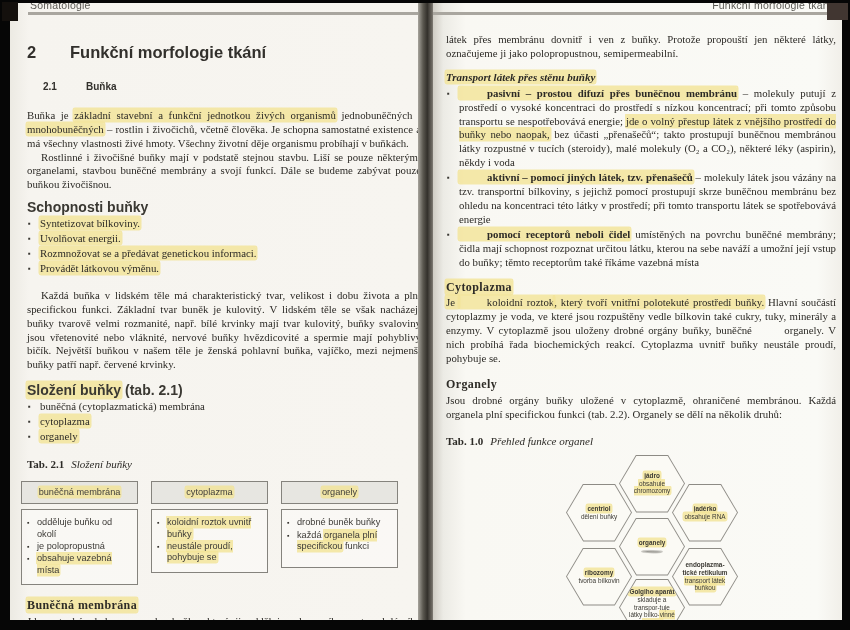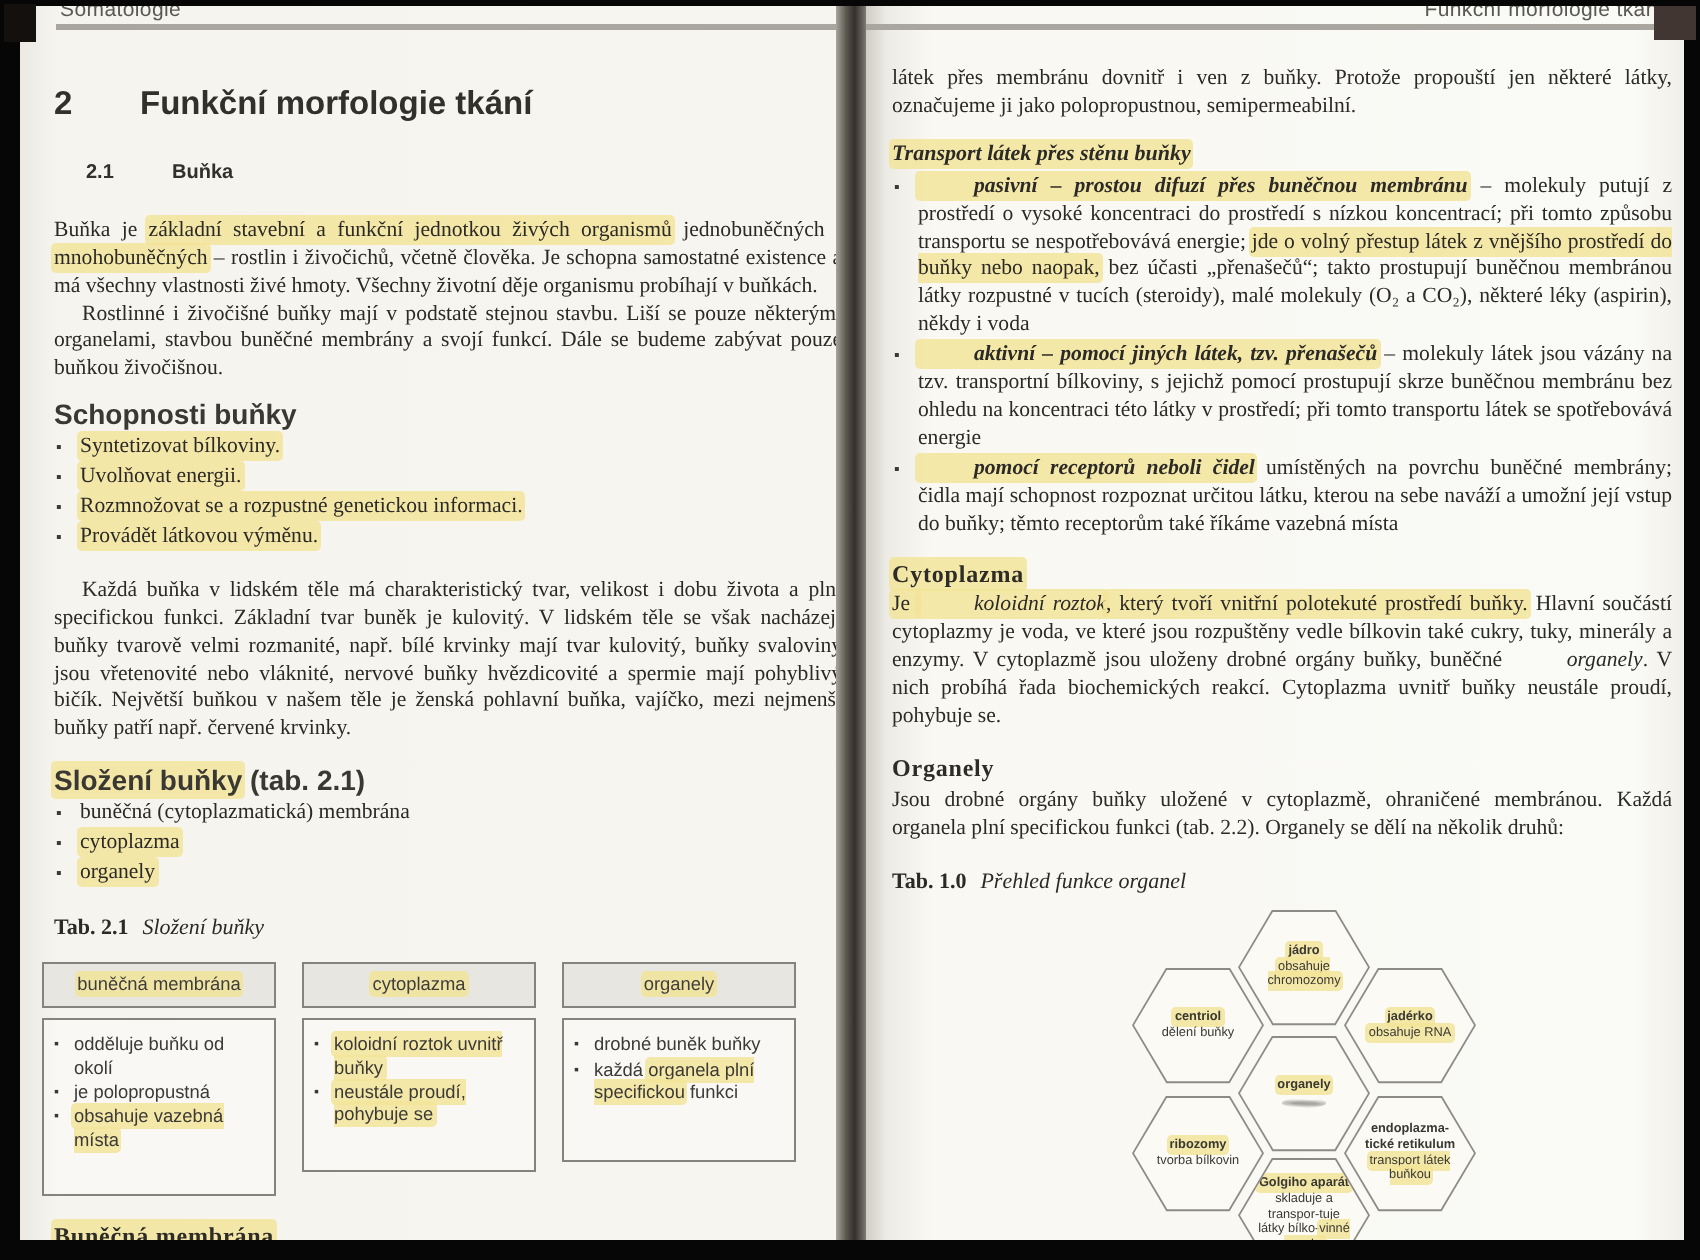--- a/index.html
+++ b/index.html
@@ -45,41 +45,41 @@
   li::before{content:"▪";position:absolute;left:1px;top:0;font-size:8px;color:#3a3833;}
 
   .caption{margin-top:14px;text-align:left;font-size:11px;}
   .cap-label{font-weight:bold;}
   .cap-title{font-style:italic;margin-left:7px;}
 
   .tbl{display:flex;gap:13px;margin:9px 0 0 -6px;width:378px;
     font-family:"Liberation Sans",sans-serif;font-size:9.2px;line-height:11.4px;text-align:left;color:#3c3a36;}
   .tcol{width:117px;flex:none;}
   .thead{border:1px solid #85837d;background:#e7e6e1;text-align:center;padding:5px 2px;color:#403e3a;}
-  .tbody{border:1px solid #85837d;margin-top:5px;padding:5px 3px 21px 4px;min-height:44px;background:rgba(255,255,255,.35);}
+  .tbody{border:1px solid #85837d;margin-top:5px;padding:5px 3px 8px 4px;min-height:44px;background:rgba(255,255,255,.35);}
   .tbody li{padding-left:11px;margin-top:1px;}
   .tbody li::before{font-size:7px;top:0;}
 
   .hexwrap{position:relative;height:188px;margin-top:6px;font-family:"Liberation Sans",sans-serif;}
   .hex{position:absolute;width:66px;height:58px;}
   .hex-border,.hex-inner{clip-path:polygon(26% 0,74% 0,100% 50%,74% 100%,26% 100%,0 50%);}
   .hex-border{position:absolute;inset:0;background:#8d8b85;}
   .hex-inner{position:absolute;inset:1px;background:#fbfaf5;display:flex;flex-direction:column;
     align-items:center;justify-content:center;text-align:center;font-size:6.4px;line-height:7.7px;
     color:#3a3832;padding:2px 7px;}
   .hex-title{font-weight:bold;}
   .hx0{left:173px;top:0;}  .hx1{left:120px;top:29px;} .hx2{left:226px;top:29px;}
   .hx3{left:173px;top:63px;} .hx4{left:120px;top:93px;} .hx5{left:226px;top:93px;}
   .hx6{left:173px;top:124px;}
   .scribble{width:22px;height:5px;margin-top:3px;border-radius:50%;
     background:radial-gradient(ellipse at 30% 50%,rgba(90,88,82,.55),rgba(90,88,82,0) 60%),
                radial-gradient(ellipse at 75% 60%,rgba(90,88,82,.5),rgba(90,88,82,0) 55%);}
 
   .hl{background:rgba(242,228,150,.8);box-shadow:0 0 0 1.5px rgba(242,228,150,.8);border-radius:1px;}
-  .it{font-style:italic;padding-left:28px;}
+  .it{padding-left:28px;}
   .bd{font-weight:bold;}
   .bottom-bar{position:absolute;left:0;right:0;top:620px;height:10px;background:#060606;}
 </style>
 </head>
 <body>
 
 <div class="scan">
 
   <div class="page page-left">
     <div class="rh rh-left">Somatologie</div>
@@ -95,21 +95,21 @@
         <span>Buňka</span>
       </div>
 
       <p class="mt"><span>Buňka je </span><span class="hl">základní stavební a funkční jednotkou živých organismů</span><span> jednobuněčných i </span><span class="hl">mnohobuněčných</span><span> – rostlin i živočichů, včetně člověka. Je schopna samostatné existence a má všechny vlastnosti živé hmoty. Všechny životní děje organismu probíhají v buňkách.</span></p>
       <p class="ind"><span>Rostlinné i živočišné buňky mají v podstatě stejnou stavbu. Liší se pouze některými organelami, stavbou buněčné membrány a svojí funkcí. Dále se budeme zabývat pouze buňkou živočišnou.</span></p>
 
       <div class="subhead-sans"><span>Schopnosti buňky</span></div>
       <ul>
           <li><span class="hl">Syntetizovat bílkoviny.</span></li>
           <li><span class="hl">Uvolňovat energii.</span></li>
-          <li><span class="hl">Rozmnožovat se a rozpustné genetickou informaci.</span></li>
+          <li><span class="hl">Rozmnožovat se a předávat genetickou informaci.</span></li>
           <li><span class="hl">Provádět látkovou výměnu.</span></li>
         </ul>
 
       <p class="ind" style="margin-top:13px;"><span>Každá buňka v lidském těle má charakteristický tvar, velikost i dobu života a plní specifickou funkci. Základní tvar buněk je kulovitý. V lidském těle se však nacházejí buňky tvarově velmi rozmanité, např. bílé krvinky mají tvar kulovitý, buňky svaloviny jsou vřetenovité nebo vláknité, nervové buňky hvězdicovité a spermie mají pohyblivý bičík. Největší buňkou v našem těle je ženská pohlavní buňka, vajíčko, mezi nejmenší buňky patří např. červené krvinky.</span></p>
 
       <div class="subhead-sans" style="margin-top:12px;"><span class="hl">Složení buňky</span><span> (tab. 2.1)</span></div>
       <ul>
           <li><span>buněčná (cytoplazmatická) membrána</span></li>
           <li><span class="hl">cytoplazma</span></li>
           <li><span class="hl">organely</span></li>

